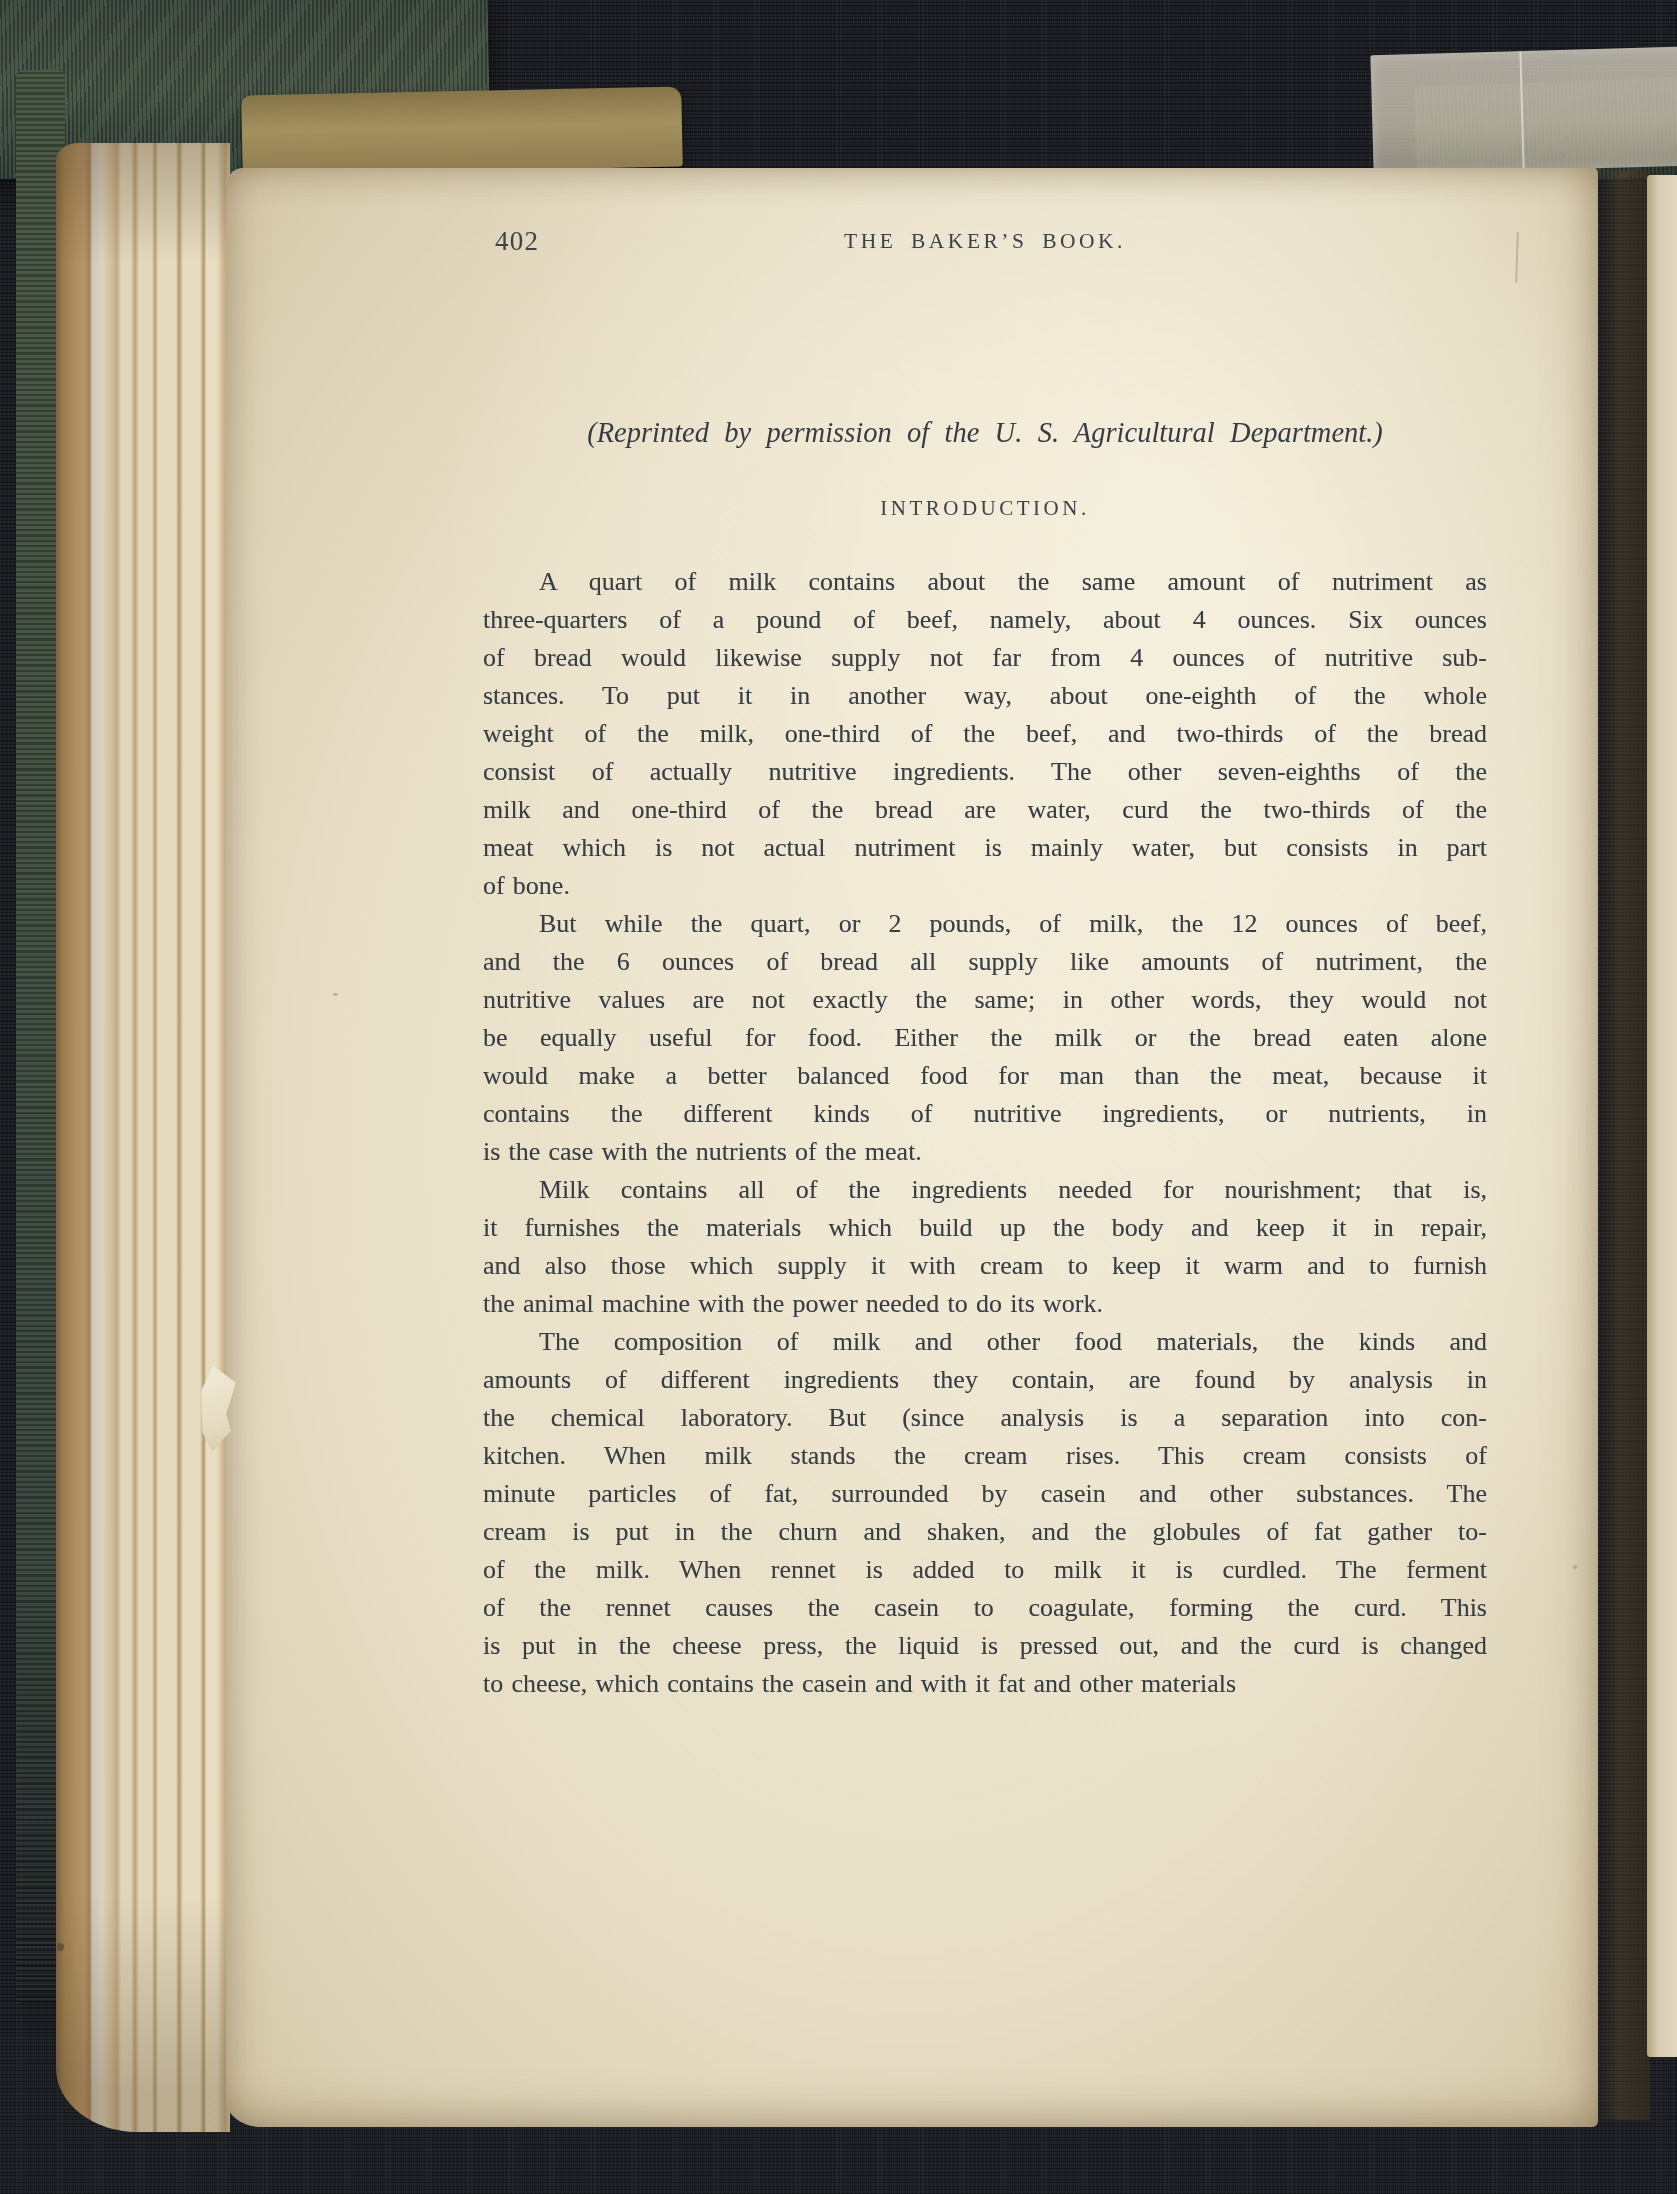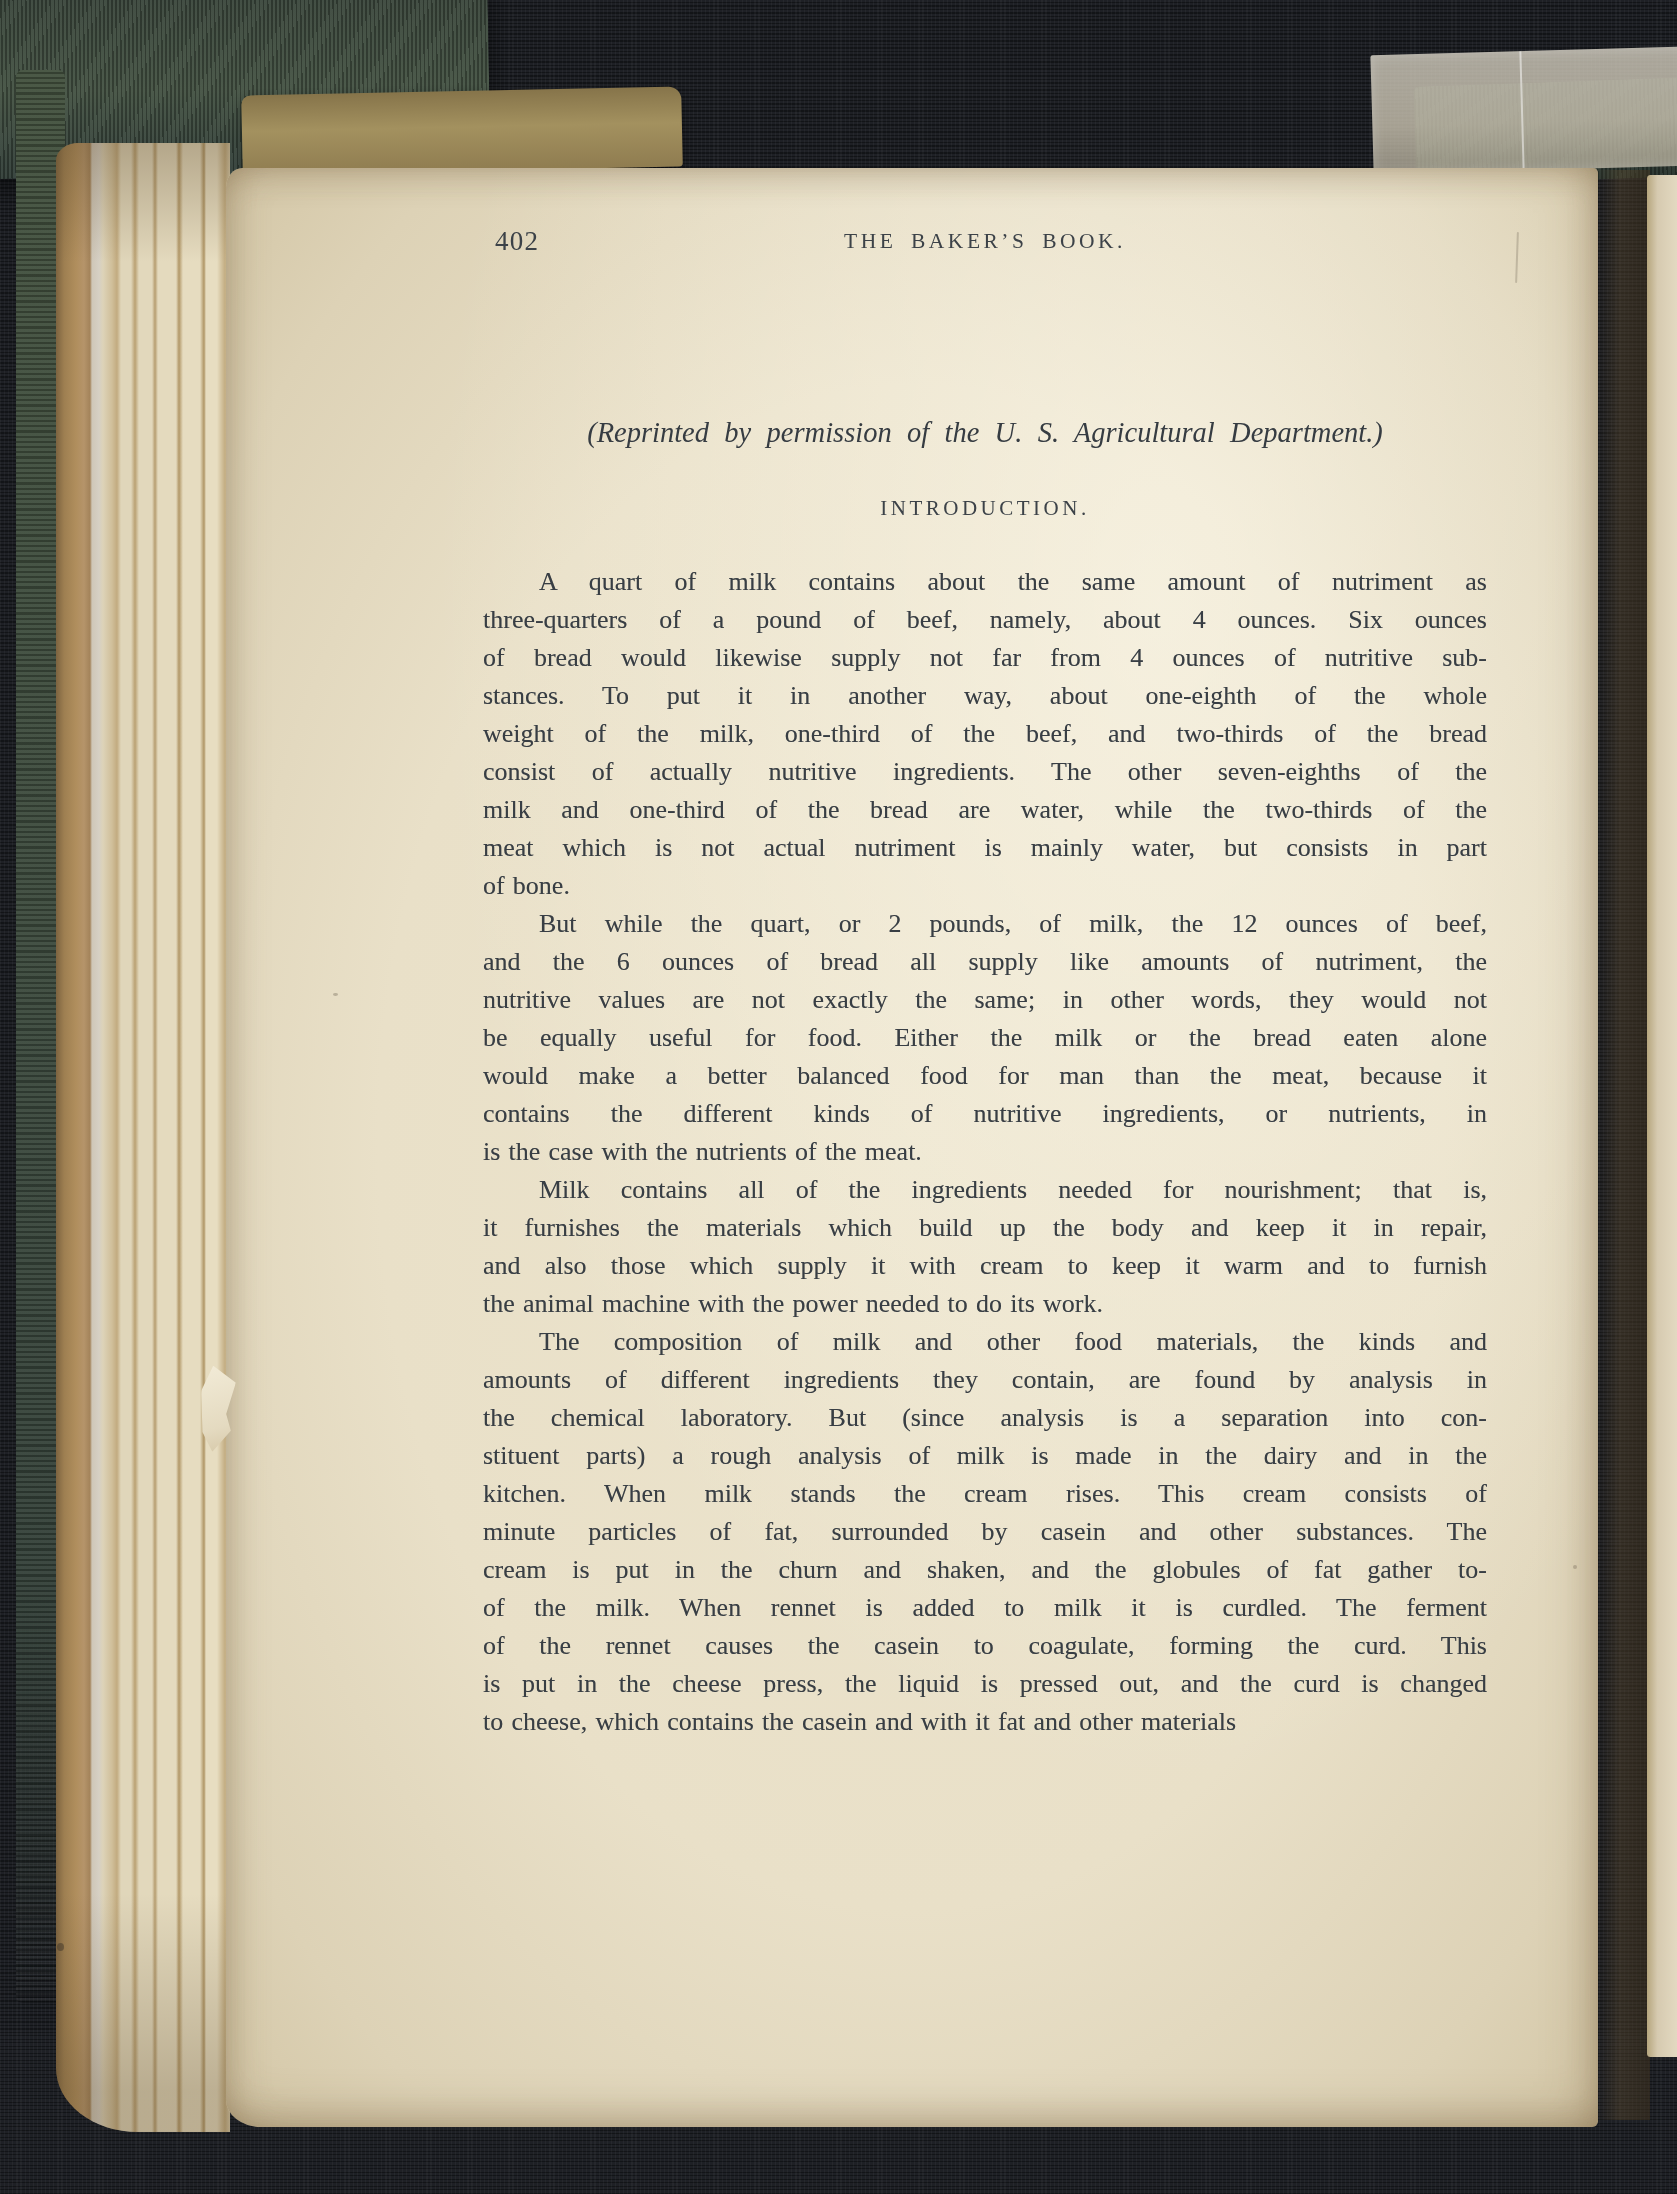--- a/index.html
+++ b/index.html
@@ -190,21 +190,21 @@
     <div class="section-heading">INTRODUCTION.</div>
 
     <div class="body-text">
         <div class="para">
           <div class="line first">A quart of milk contains about the same amount of nutriment as</div>
           <div class="line">three-quarters of a pound of beef, namely, about 4 ounces.  Six ounces</div>
           <div class="line">of bread would likewise supply not far from 4 ounces of nutritive sub-</div>
           <div class="line">stances.  To put it in another way, about one-eighth of the whole</div>
           <div class="line">weight of the milk, one-third of the beef, and two-thirds of the bread</div>
           <div class="line">consist of actually nutritive ingredients.  The other seven-eighths of the</div>
-          <div class="line">milk and one-third of the bread are water, while the two-thirds of the</div>
+          <div class="line">milk and one-third of the bread are water, curd the two-thirds of the</div>
           <div class="line">meat which is not actual nutriment is mainly water, but consists in part</div>
           <div class="line last">of bone.</div>
         </div>
         <div class="para">
           <div class="line first">But while the quart, or 2 pounds, of milk, the 12 ounces of beef,</div>
           <div class="line">and the 6 ounces of bread all supply like amounts of nutriment, the</div>
           <div class="line">nutritive values are not exactly the same; in other words, they would not</div>
           <div class="line">be equally useful for food.  Either the milk or the bread eaten alone</div>
           <div class="line">would make a better balanced food for man than the meat, because it</div>
           <div class="line">contains the different kinds of nutritive ingredients, or nutrients, in</div>
@@ -213,21 +213,20 @@
         <div class="para">
           <div class="line first">Milk contains all of the ingredients needed for nourishment; that is,</div>
           <div class="line">it furnishes the materials which build up the body and keep it in repair,</div>
           <div class="line">and also those which supply it with cream to keep it warm and to furnish</div>
           <div class="line last">the animal machine with the power needed to do its work.</div>
         </div>
         <div class="para">
           <div class="line first">The composition of milk and other food materials, the kinds and</div>
           <div class="line">amounts of different ingredients they contain, are found by analysis in</div>
           <div class="line">the chemical laboratory.  But (since analysis is a separation into con-</div>
-          <div class="line">stituent parts) a rough analysis of milk is made in the dairy and in the</div>
           <div class="line">kitchen.  When milk stands the cream rises.  This cream consists of</div>
           <div class="line">minute particles of fat, surrounded by casein and other substances.  The</div>
           <div class="line">cream is put in the churn and shaken, and the globules of fat gather to-</div>
           <div class="line">of the milk.  When rennet is added to milk it is curdled.  The ferment</div>
           <div class="line">of the rennet causes the casein to coagulate, forming the curd.  This</div>
           <div class="line">is put in the cheese press, the liquid is pressed out, and the curd is changed</div>
           <div class="line last">to cheese, which contains the casein and with it fat and other materials</div>
         </div>
       </div>
   </div>

